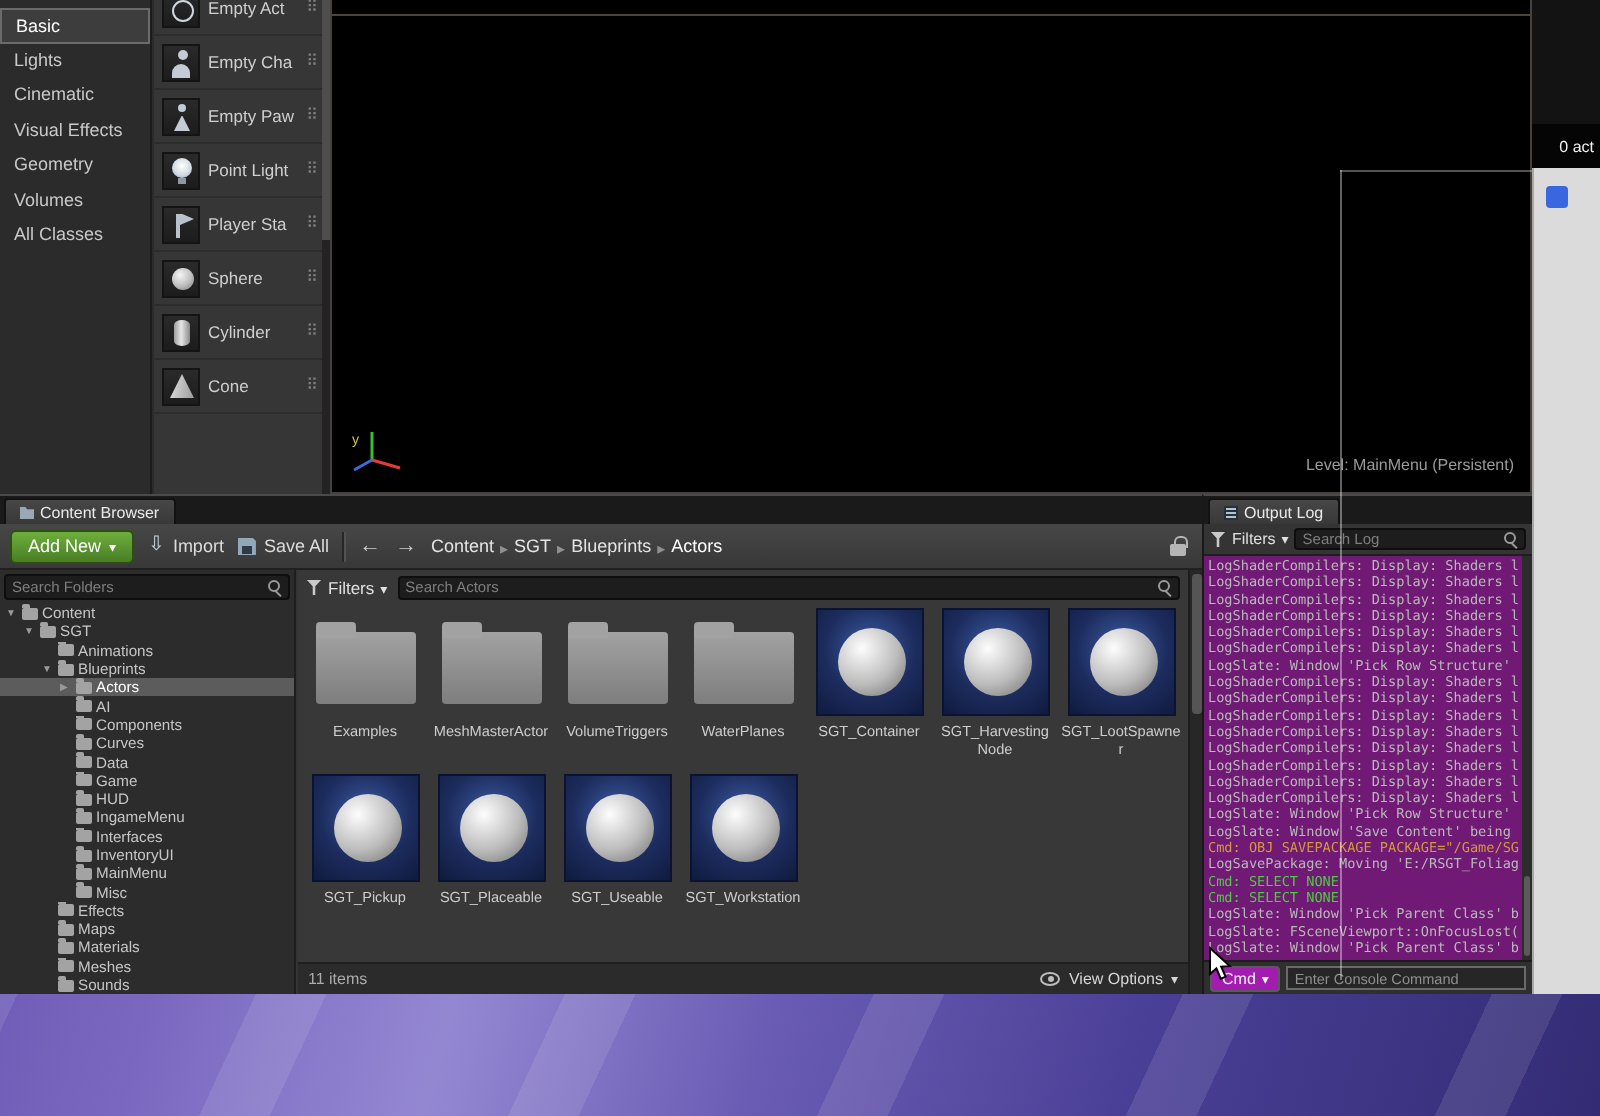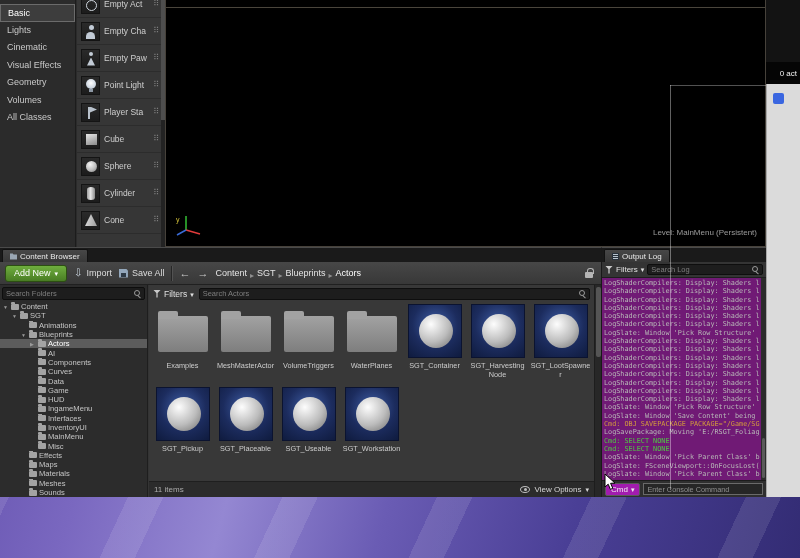--- a/index.html
+++ b/index.html
@@ -213,25 +213,20 @@
           <span class="pa-thumb icon-point-light"></span>
           <span class="pa-label">Point Light</span>
           <span class="pa-grip"></span>
         </div>
         <div class="pa-item">
           <span class="pa-thumb icon-player-start"></span>
           <span class="pa-label">Player Sta</span>
           <span class="pa-grip"></span>
         </div>
         <div class="pa-item">
-          <span class="pa-thumb icon-cube"></span>
-          <span class="pa-label">Cube</span>
-          <span class="pa-grip"></span>
-        </div>
-        <div class="pa-item">
           <span class="pa-thumb icon-sphere"></span>
           <span class="pa-label">Sphere</span>
           <span class="pa-grip"></span>
         </div>
         <div class="pa-item">
           <span class="pa-thumb icon-cylinder"></span>
           <span class="pa-label">Cylinder</span>
           <span class="pa-grip"></span>
         </div>
         <div class="pa-item">

